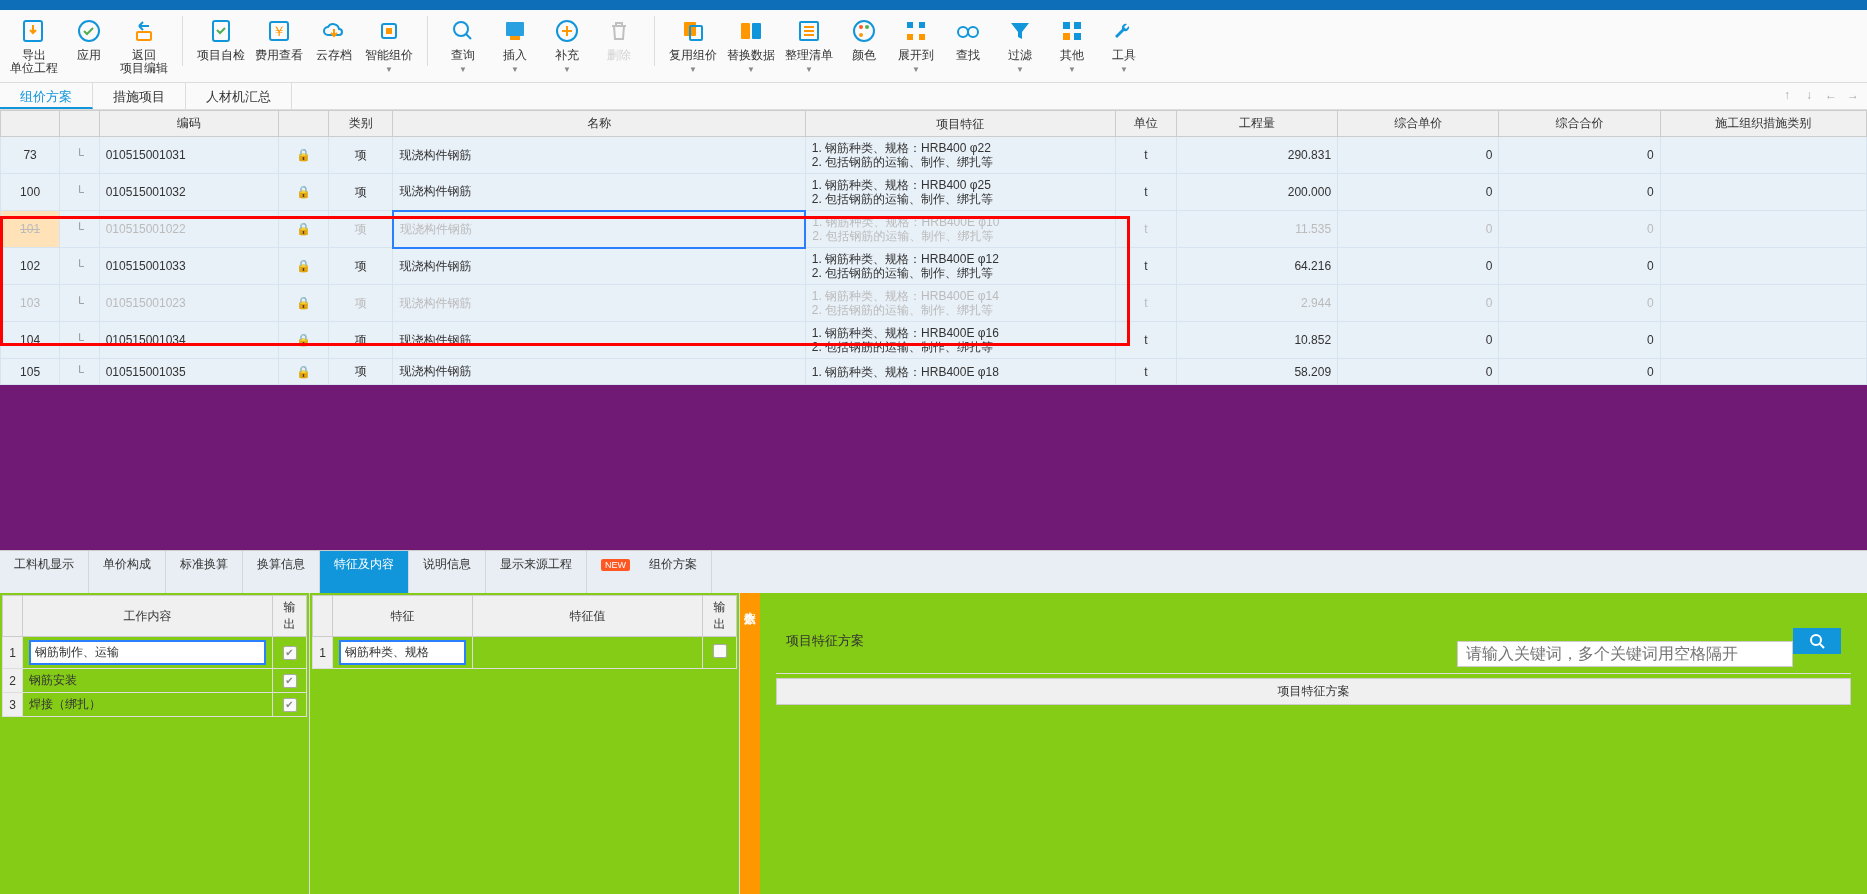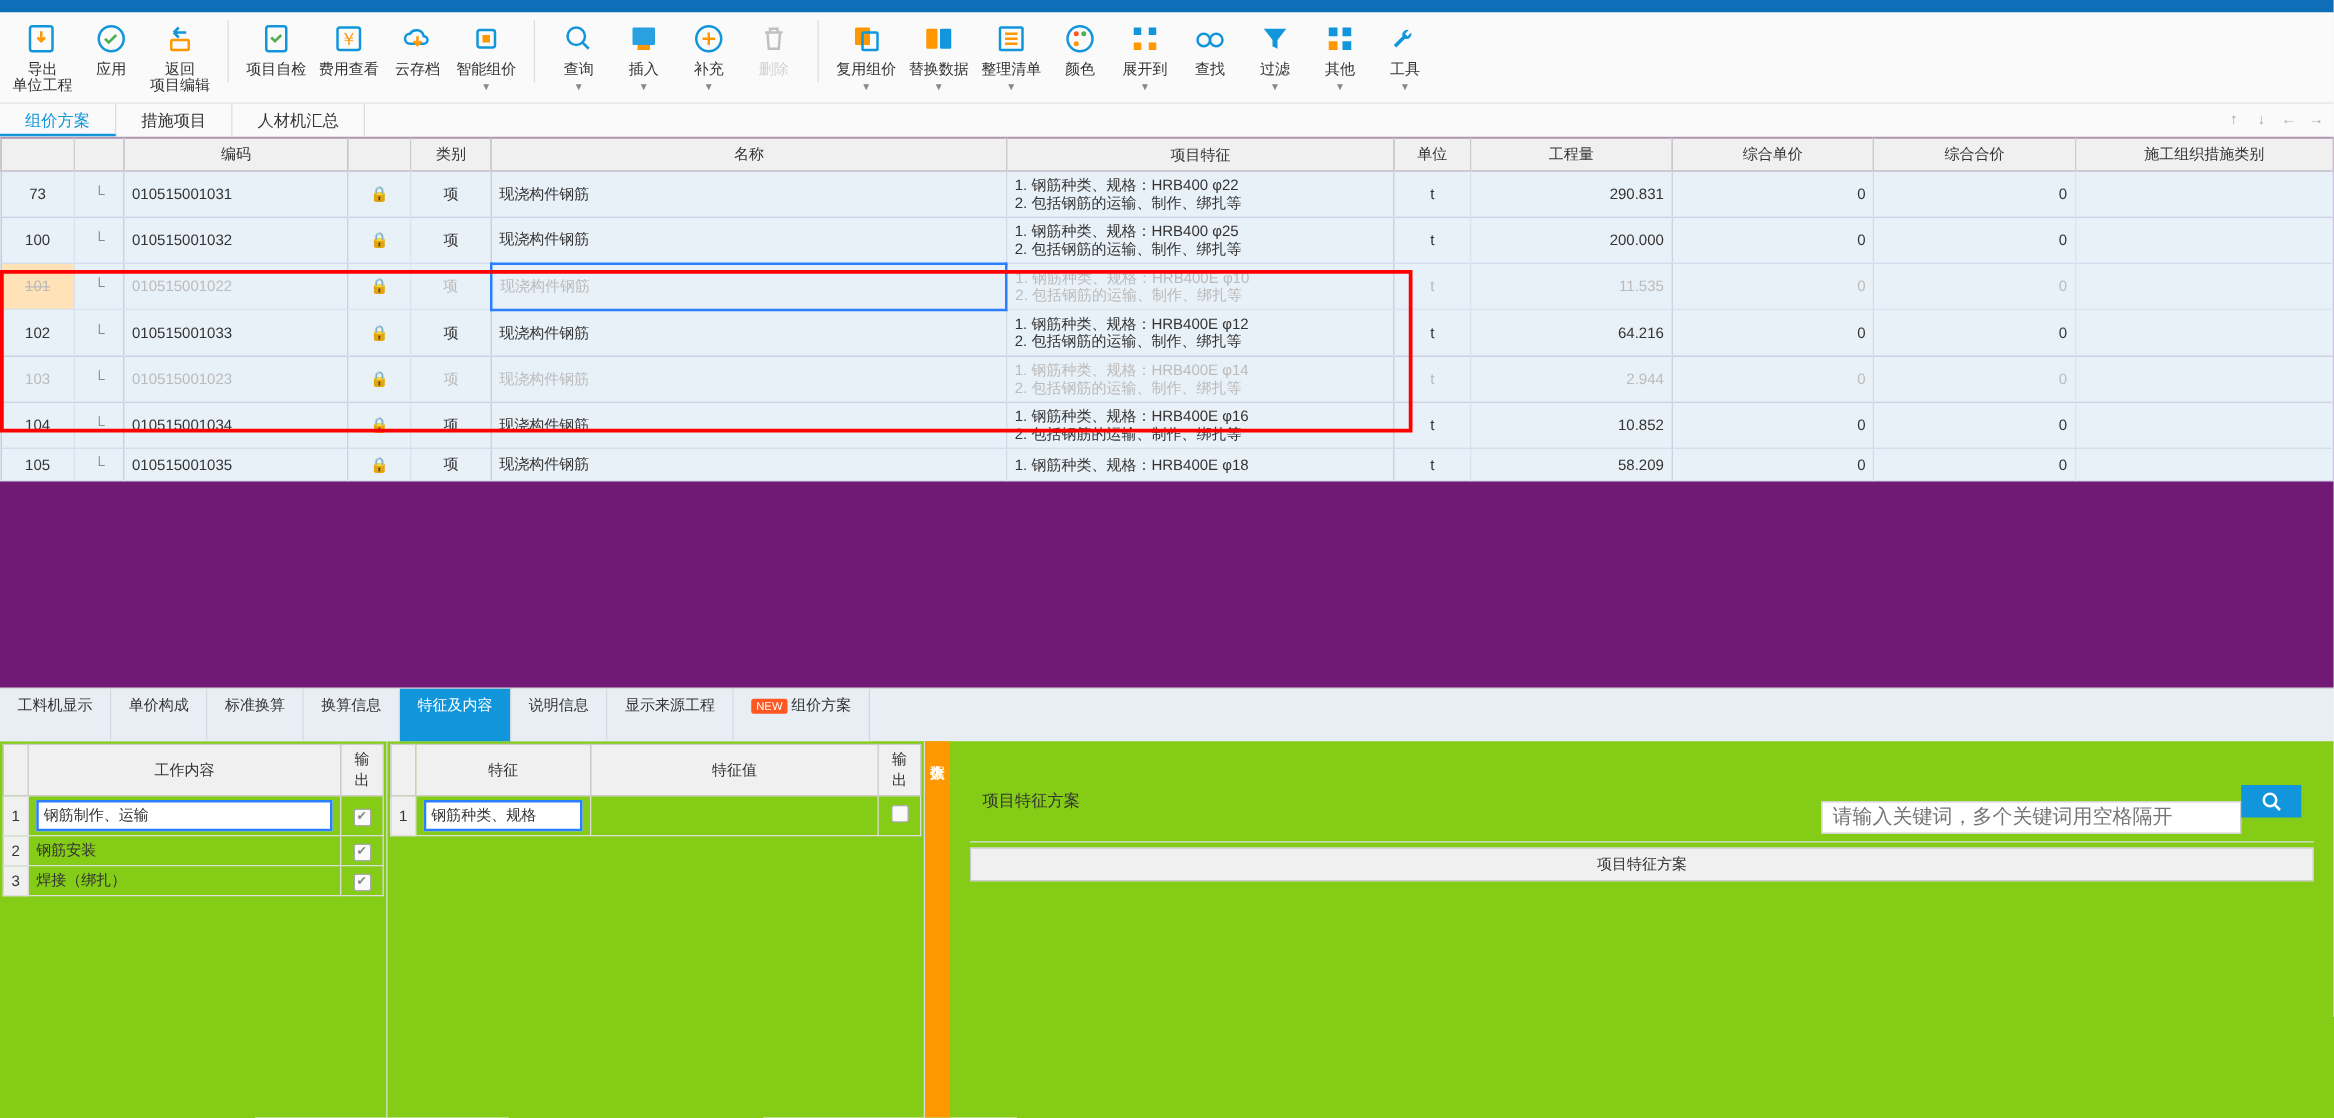--- a/index.html
+++ b/index.html
@@ -42,21 +42,21 @@
   .total-col { width: 90px; }
   .org-col { width: 115px; }
   .selected-cell { border: 2px solid #2a7fff !important; }
   .highlight-row-idx { background: #ffe2b8 !important; text-decoration: line-through; }
   .red-box-overlay { position: absolute; border: 3px solid red; pointer-events: none; left: 0; top: 106px; width: 1130px; height: 130px; z-index: 5; }
 
   
   .bottom-tabs { display: flex; background: #e8eef4; border-top: 1px solid #ccc; height: 43px; }
   .bottom-tab { padding: 5px 14px; border-right: 1px solid #cfd8e0; cursor: pointer; font-size: 12px; background: #e8eef4; }
   .bottom-tab.active { background: #1296db; color: #fff; }
-  .new-badge { background: #ff5722; color: #fff; font-size: 9px; padding: 1px 4px; border-radius: 2px; margin-right: 3px; }
+  .new-badge { background: #ff5722; color: #fff; font-size: 9px; padding: 1px 4px; border-radius: 2px; margin-right: 19px; }
 
   
   .bottom-panel { display: flex; background: #84cc16; height: 318px; }
   .left-panel, .mid-panel { border-right: 1px solid #ddd; }
   .left-panel { width: 310px; padding: 2px; }
   .mid-panel { width: 430px; padding: 2px; }
   .right-panel { flex: 1; display: flex; }
   .sub-table { border-collapse: collapse; width: 100%; }
   .sub-table th { background: #f0f0f0; border: 1px solid #ccc; padding: 3px 6px; font-weight: normal; text-align: center; }
   .sub-table td { border: 1px solid #ddd; padding: 3px 6px; }

